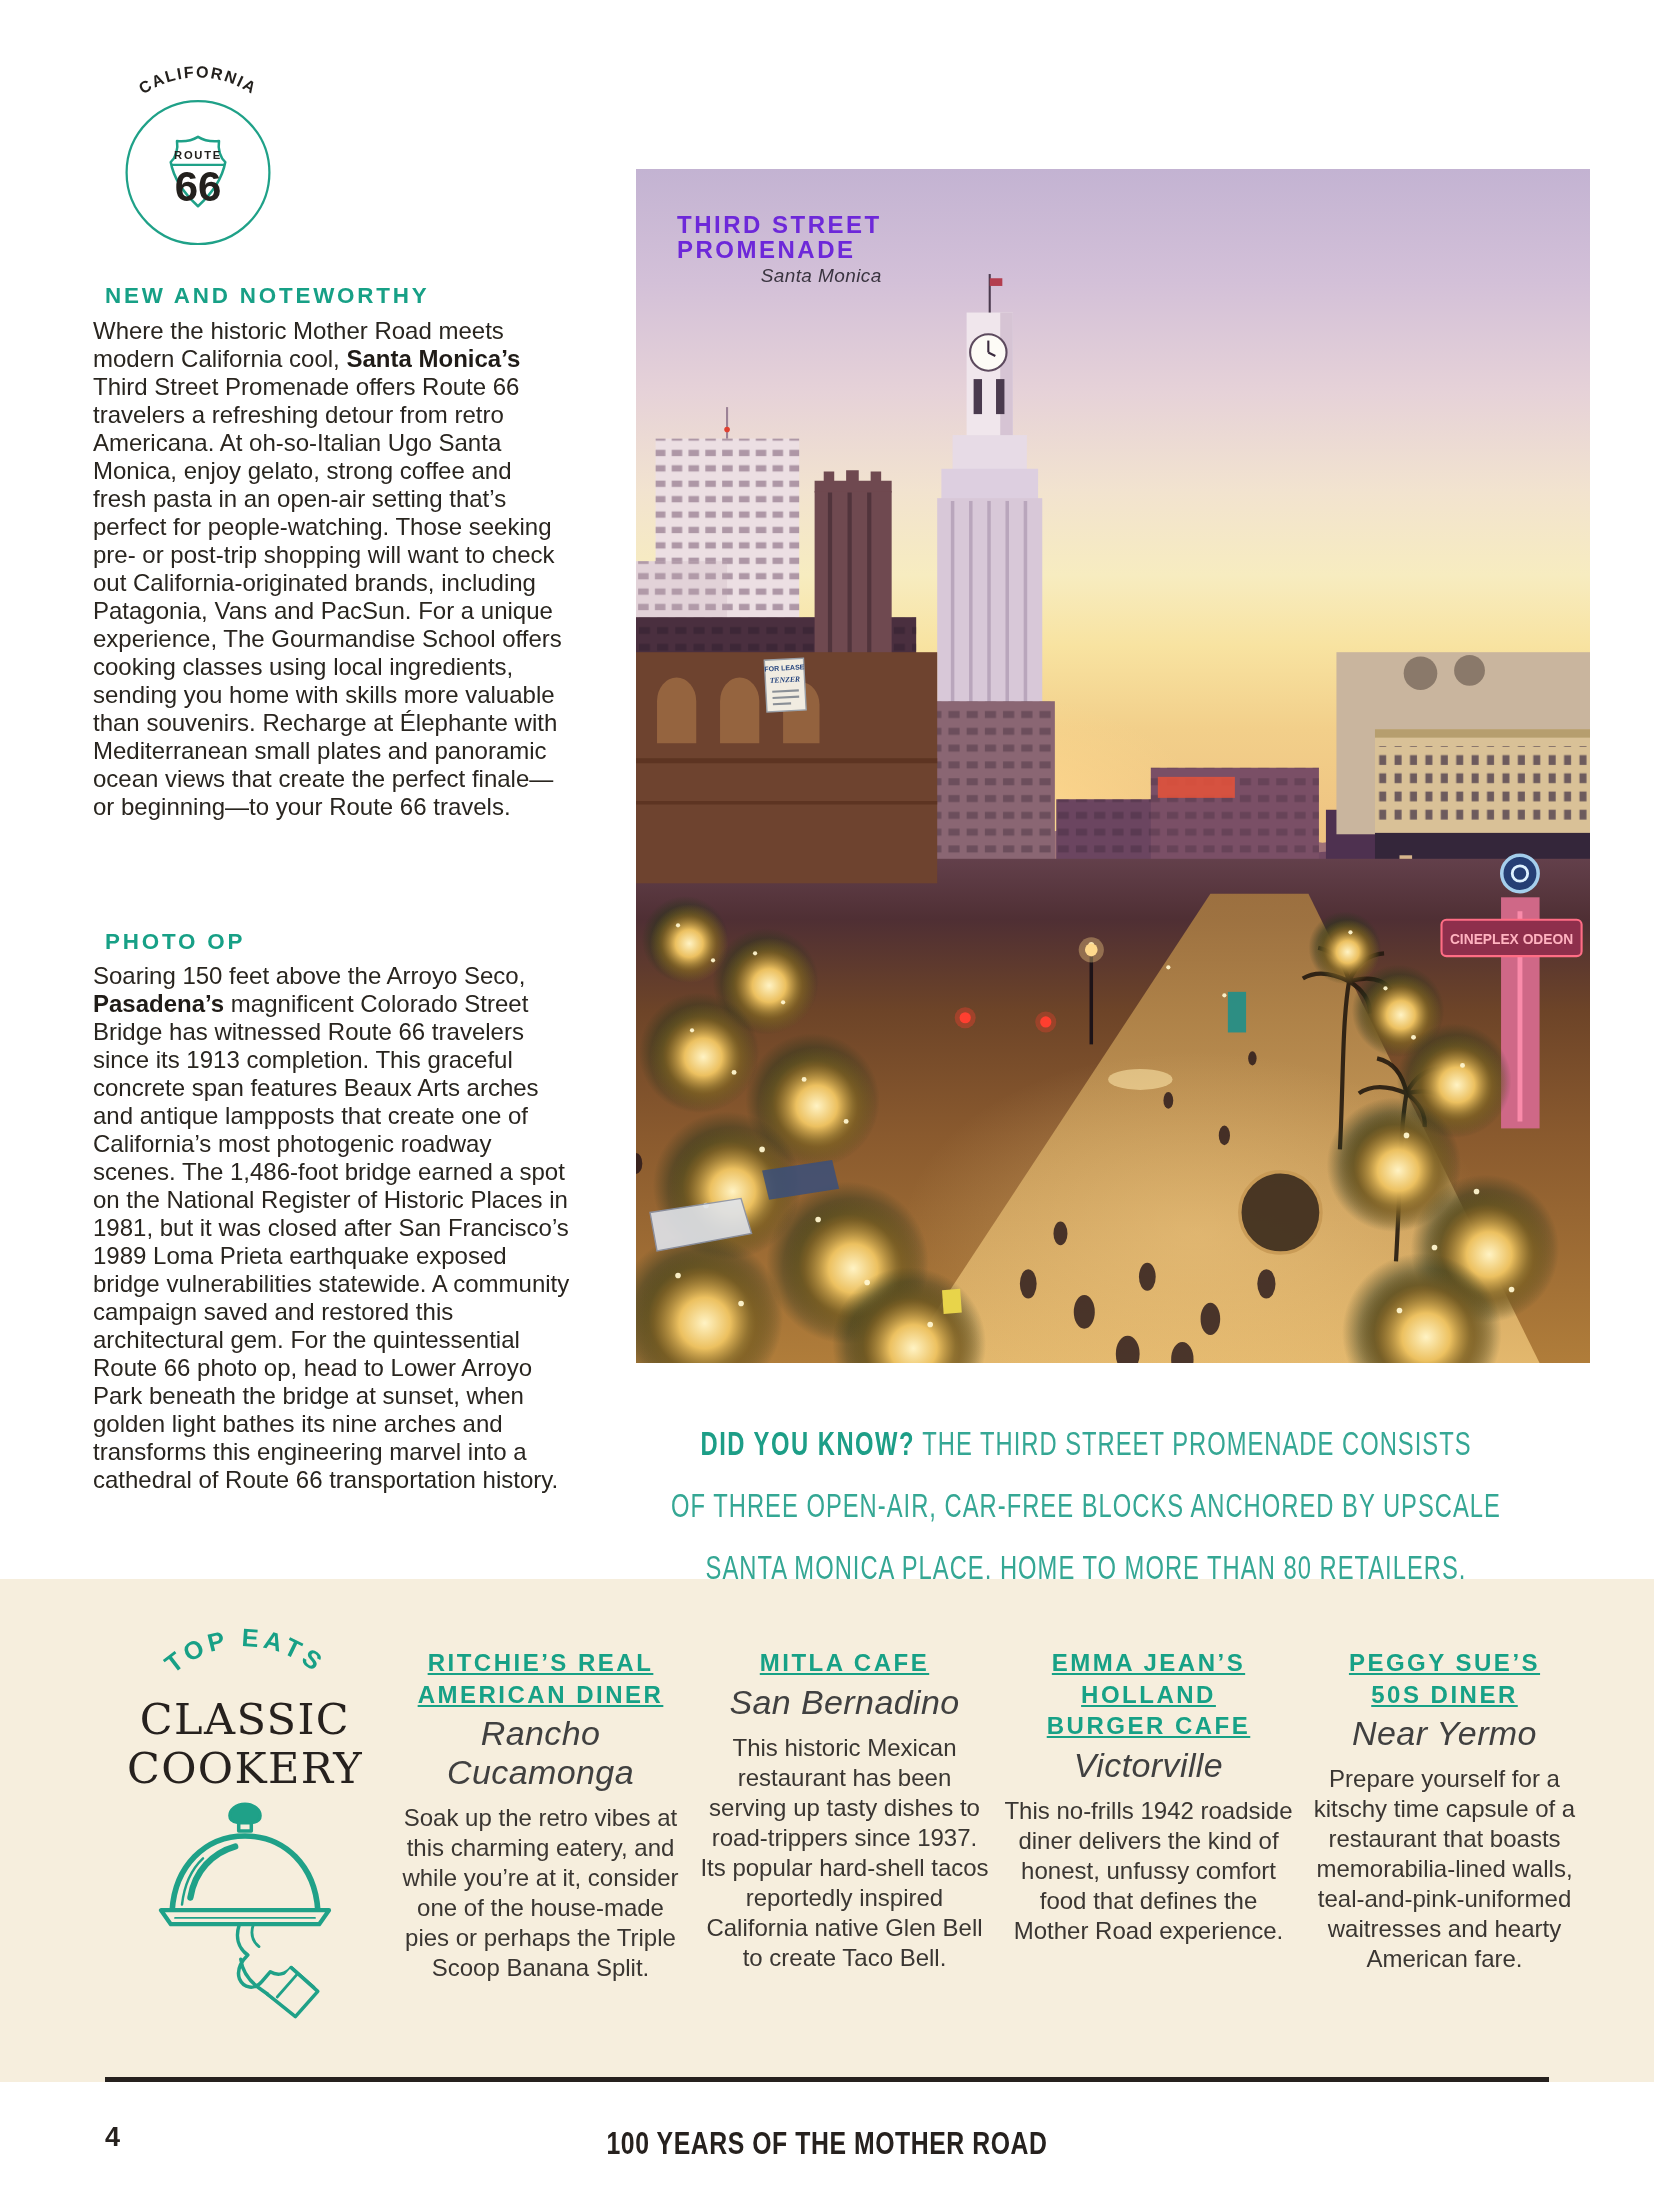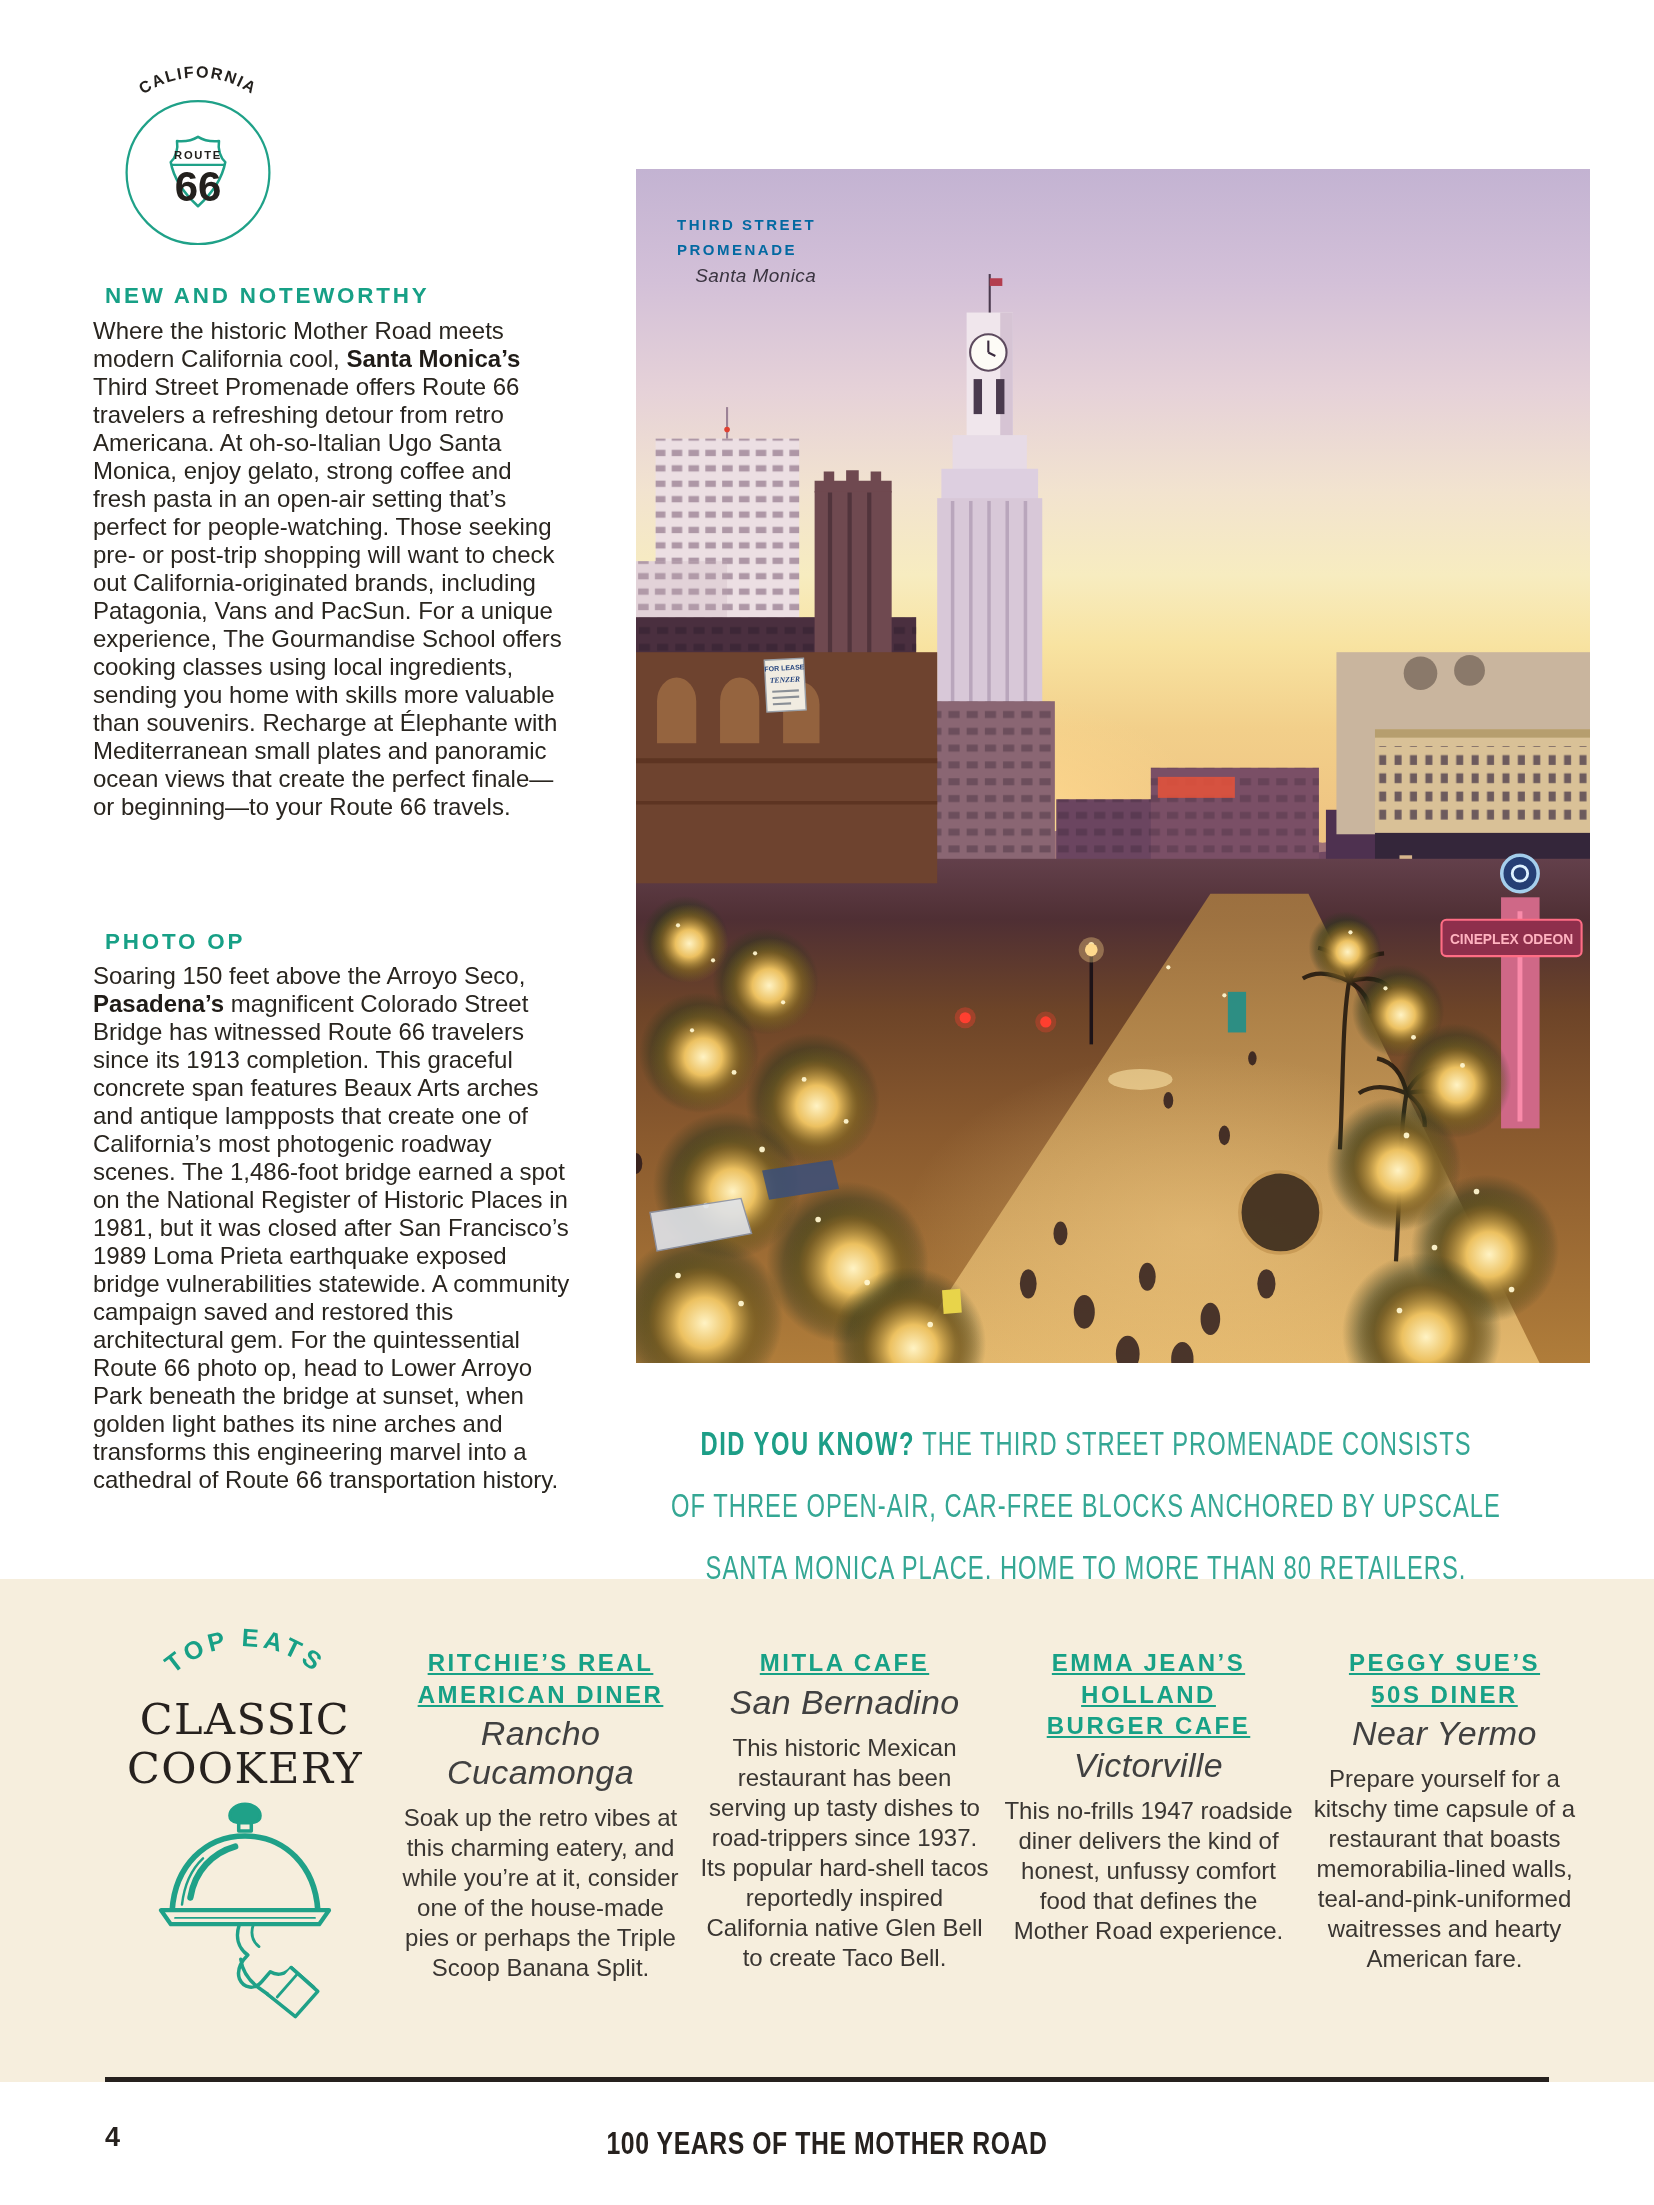--- a/index.html
+++ b/index.html
@@ -23,22 +23,22 @@
   }
   .body-copy strong{font-weight:700;color:#1f1b17;}
   
   .photo{
     position:absolute;left:636px;top:169px;width:954px;height:1194px;
     overflow:hidden;background:#d9c8dc;
   }
   .photo svg{position:absolute;left:0;top:0;width:100%;height:100%;}
   .photo-caption{position:absolute;left:41px;top:43px;}
   .caption-line{
-    font-size:15px;font-weight:700;letter-spacing:2.5px;
-    color:#0369a1;line-height:25px;white-space:pre-line;
+    font-size:24px;font-weight:700;letter-spacing:2.5px;
+    color:#6d28d9;line-height:25px;white-space:pre-line;
   }
   .caption-loc{
     font-size:19px;font-style:italic;color:#3a3440;margin-top:2.8px;letter-spacing:0.4px;text-align:right;
   }
   
   .dyk{
     position:absolute;left:424px;top:1413px;width:1324px;
     text-align:center;
     font-size:33px;line-height:62px;letter-spacing:1.4px;
     transform:scaleX(.72);transform-origin:center top;
@@ -409,21 +409,21 @@
 <div class="entry" style="left:700px">
   <div class="entry-name">MITLA CAFE</div>
   <div class="entry-loc">San Bernadino</div>
   <div class="entry-body">This historic Mexican restaurant has been serving up tasty dishes to road-trippers since 1937. Its popular hard-shell tacos reportedly inspired California native Glen Bell to create Taco Bell.</div>
 </div>
 <div class="entry" style="left:1004px">
   <div class="entry-name">EMMA JEAN’S
 HOLLAND
 BURGER CAFE</div>
   <div class="entry-loc">Victorville</div>
-  <div class="entry-body">This no-frills 1947 roadside diner delivers the kind of honest, unfussy comfort food that defines the Mother Road experience.</div>
+  <div class="entry-body">This no-frills 1942 roadside diner delivers the kind of honest, unfussy comfort food that defines the Mother Road experience.</div>
 </div>
 <div class="entry" style="left:1300px">
   <div class="entry-name">PEGGY SUE’S
 50S DINER</div>
   <div class="entry-loc">Near Yermo</div>
   <div class="entry-body">Prepare yourself for a kitschy time capsule of a restaurant that boasts memorabilia-lined walls, teal-and-pink-uniformed waitresses and hearty American fare.</div>
 </div>
 
 <div class="rule"></div>
 <div class="page-num">4</div>

